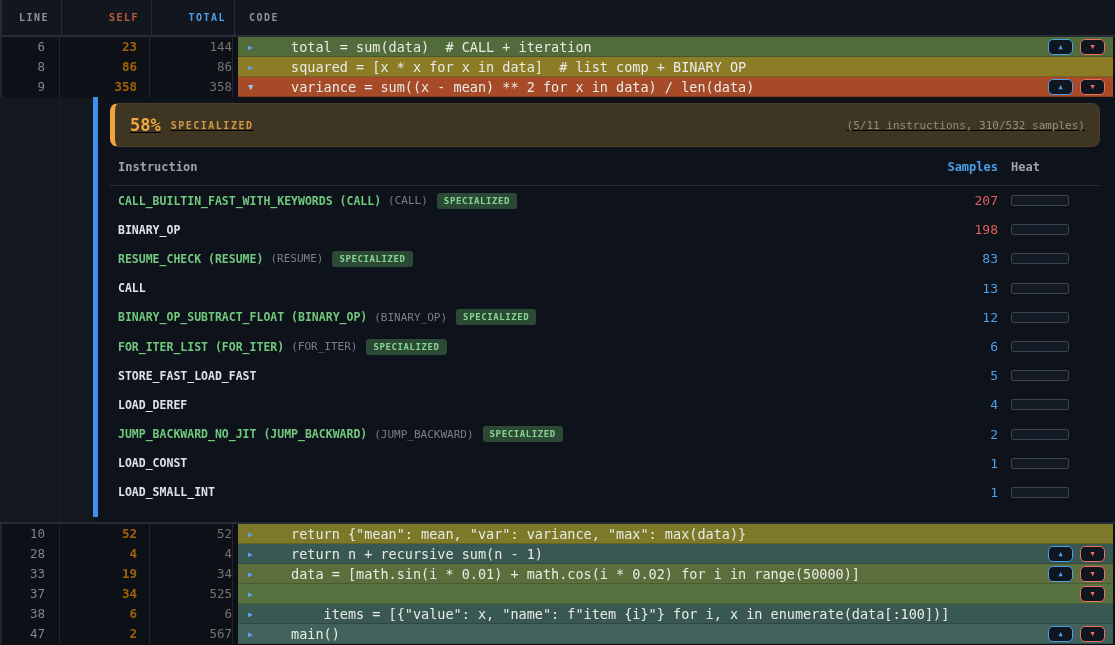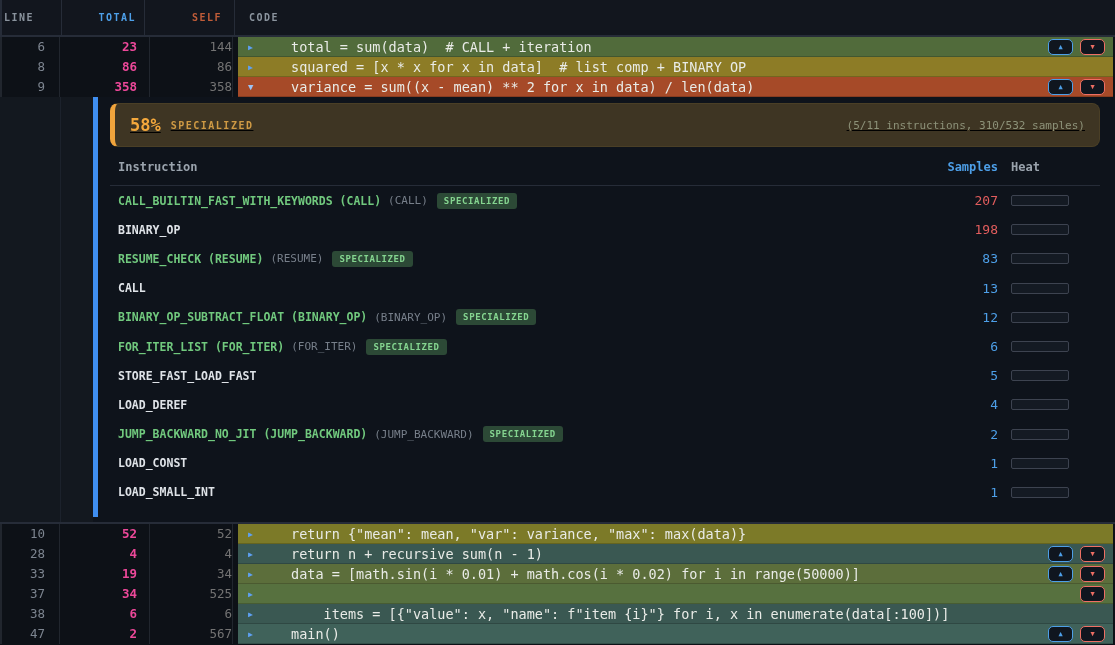--- a/index.html
+++ b/index.html
@@ -8,29 +8,29 @@
     width:1115px; height:645px; background:#0d1117; position:relative; overflow:hidden;
     font-family:"DejaVu Sans Mono", monospace;
   }
   
   .table-header {
     display:flex; height:37px; background:#12161e;
     border-bottom:2px solid #262c38; border-left:2px solid #262c38;
     align-items:center; font-size:10px; font-weight:bold; letter-spacing:1.5px;
   }
   .th { height:100%; display:flex; align-items:center; border-right:1px solid #262c38; }
-  .th-line  { width:60px;  justify-content:flex-end; padding-right:27px; color:#8b949e; }
+  .th-line  { width:60px;  justify-content:flex-end; padding-right:12px; color:#8b949e; }
   .th-self  { width:90px;  justify-content:flex-end; padding-right:12px; color:#c05c38; }
   .th-total { width:83px;  justify-content:flex-end; padding-right:8px;  color:#4d9fe8; }
   .th-code  { flex:1; padding-left:14px; color:#8b949e; border-right:none; }
   
   .code-row { display:flex; height:20px; }
   .cc { height:20px; line-height:20px; background:#0d1117; border-right:1px solid #21262e; text-align:right; font-size:12.5px; }
   .cc-line  { width:60px; padding-right:14px; color:#7d8590; border-left:2px solid #21262e;}
-  .cc-self  { width:90px; padding-right:12px; color:#ec4899; font-weight:bold; }
+  .cc-self  { width:90px; padding-right:12px; color:#a16207; font-weight:bold; }
   .cc-total { width:83px;  color:#737373; font-weight:normal; }
   .code-cell {
     position:relative; flex:1; margin:0 2px 0 5px; display:flex; align-items:center;
     color:#e9ebe7; font-size:13.5px; white-space:pre; box-shadow:inset 0 -1px rgba(0,0,0,0.18);
   }
   .expander { margin-left:10px; width:13px; font-size:8px; color:#5ea0f2; flex:none; }
   .expander.expanded { color:#9cc3f5; font-size:9px; }
   .code-text { margin-left:30px; overflow:hidden; }
   .row-buttons { position:absolute; right:8px; top:2px; display:flex; gap:7px; }
   .btn {
@@ -79,22 +79,22 @@
   
   .bottom-section { border-top:2px solid #262c38; }
 </style>
 </head>
 <body>
 
 <div class="app">
 
   <div class="table-header">
     <div class="th th-line">LINE</div>
+    <div class="th th-self">SELF</div>
     <div class="th th-total">TOTAL</div>
-    <div class="th th-self">SELF</div>
     <div class="th th-code">CODE</div>
   </div>
 
   <div id="top-rows">
   <div class="code-row">
     <div class="cc cc-line">6</div>
     <div class="cc cc-self">23</div>
     <div class="cc cc-total">144</div>
     <div class="code-cell" style="background: rgb(81, 107, 59);">
       <span class="expander">▶</span>

